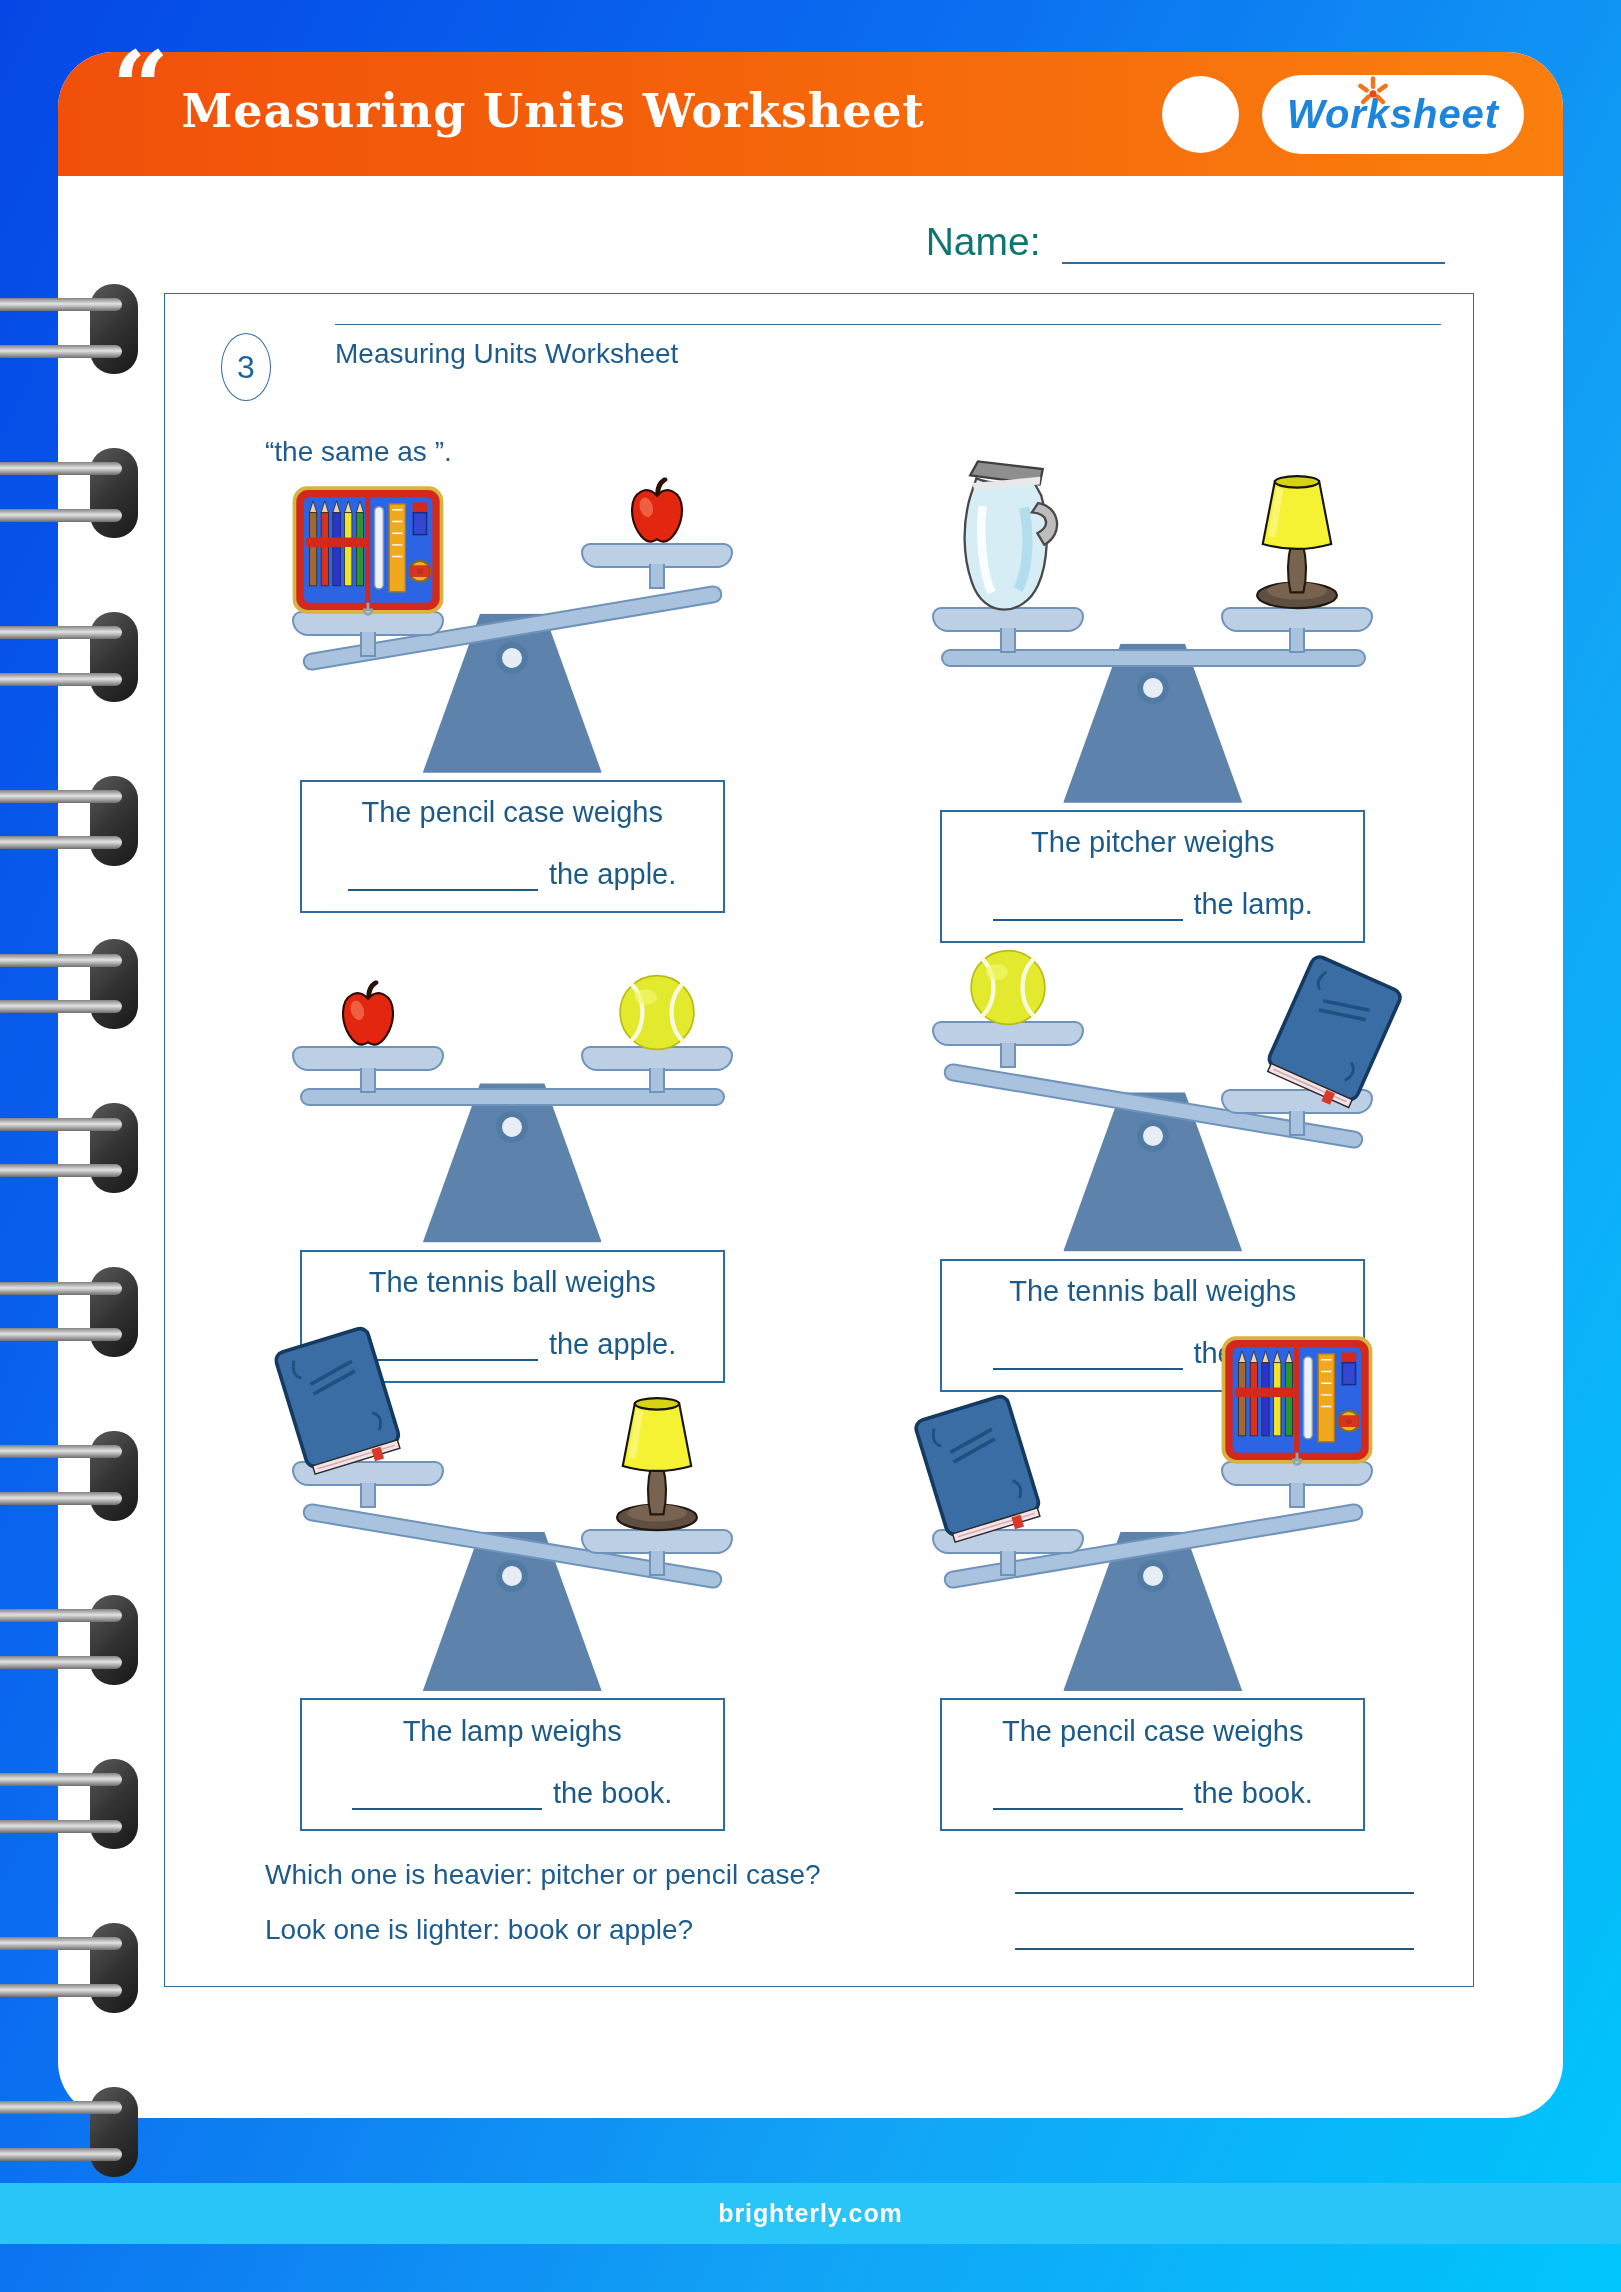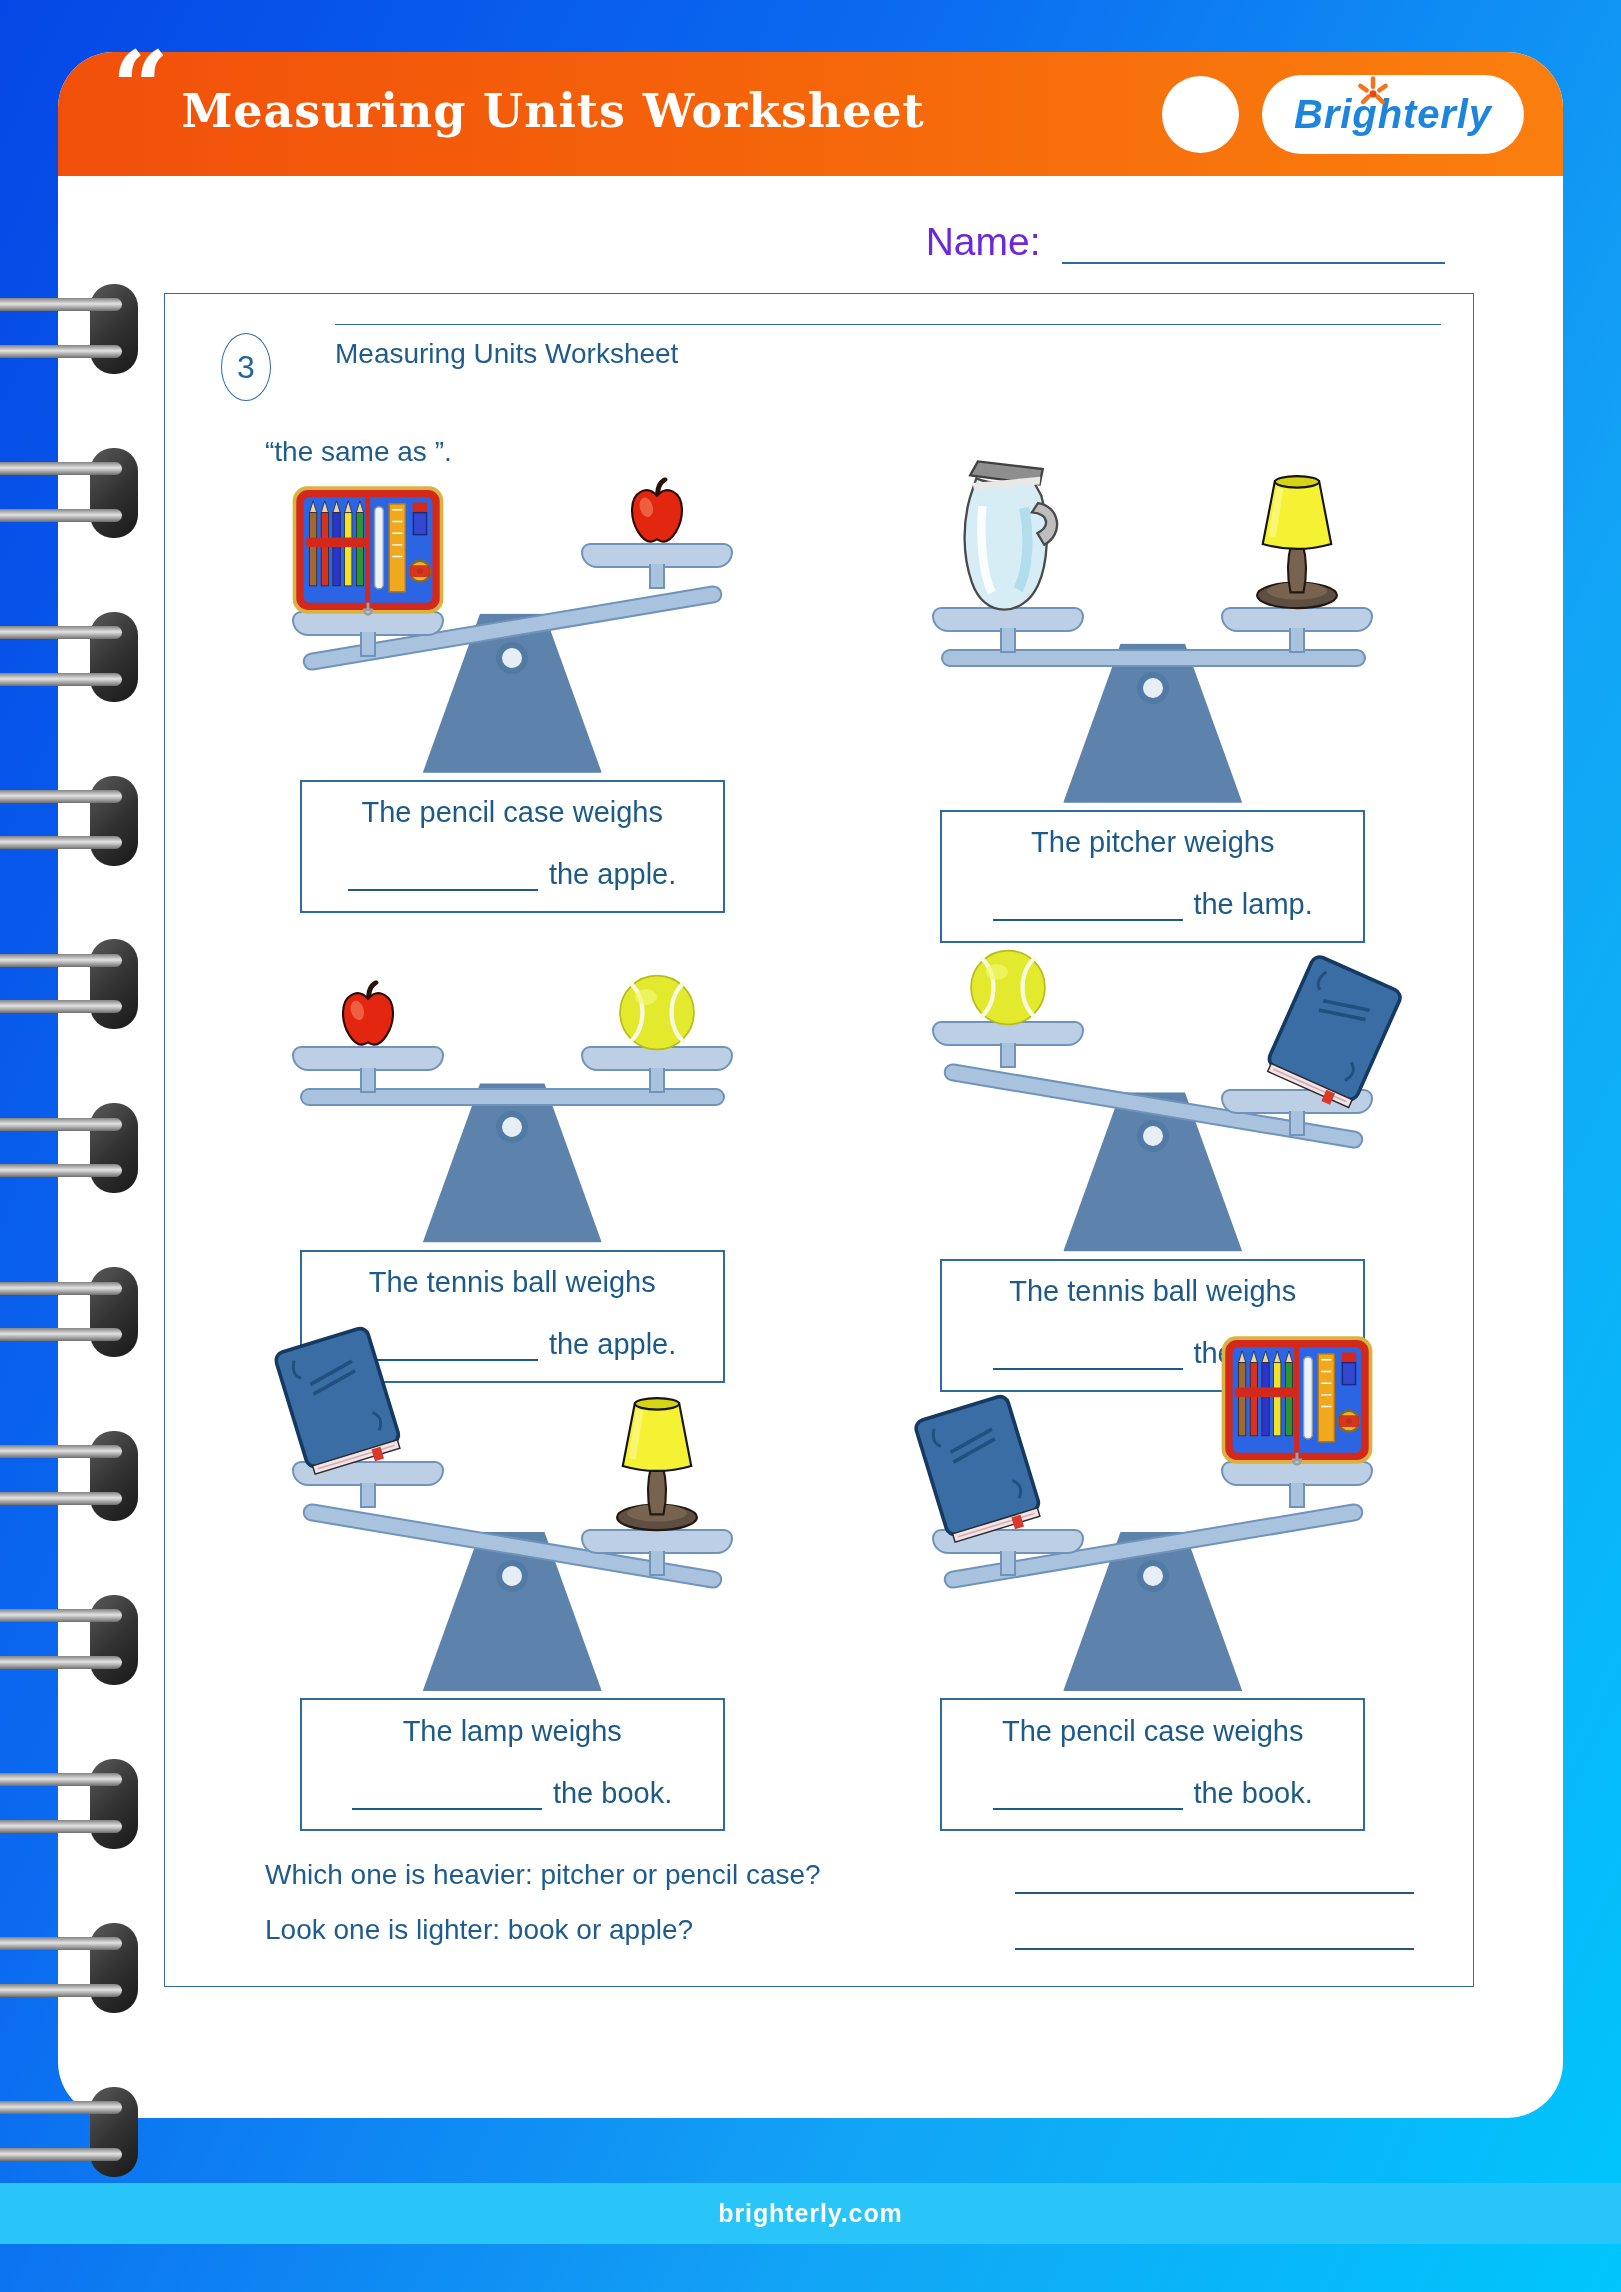--- a/index.html
+++ b/index.html
@@ -20,21 +20,21 @@
   .header-title { color:#fff; font-family:"DejaVu Serif", serif; font-weight:bold;
     font-size:46px; letter-spacing:0.9px; padding-bottom:5.4px; }
   .header-dot { width:77px; height:77px; border-radius:50%; background:#fff; margin-left:auto; margin-right:23px; }
   .logo-pill { width:262px; height:79px; border-radius:41px; background:#fff;
     display:flex; align-items:center; justify-content:center; position:relative; }
   .logo-text { font-size:40px; font-weight:bold; font-style:italic; color:#1d86dc; letter-spacing:0.9px; }
   .logo-sun { position:absolute; top:0.9px; left:93px; }
 
   
   .name-row { position:absolute; top:168px; right:118px; display:flex; align-items:flex-end; gap:21.5px; }
-  .name-label { font-size:39px; color:#6d28d9; }
+  .name-label { font-size:39px; color:#0f766e; }
   .name-line { width:383px; height:38px; border-bottom:2.7px solid #2d6ca3; }
 
   
   .content-box { position:absolute; left:106px; top:241px; width:1310px; height:1694px;
     border:1.8px solid #2d6ca3; background:#fff; }
   .section-circle { position:absolute; left:56px; top:39px; width:50px; height:68px;
     border:1.8px solid #2d6ca3; border-radius:50%;
     display:flex; align-items:center; justify-content:center; font-size:32px; color:#1e649c; }
   .section-block { margin:30px 32px 0 170px; }
   .section-title { font-size:39px; font-weight:bold; color:#1f4e79; }
@@ -187,21 +187,21 @@
 
 <div class="canvas">
 
   <div class="page">
 
     <div class="header">
       <span class="header-quote">“</span>
       <span class="header-title">Measuring Units Worksheet</span>
       <span class="header-dot"></span>
       <span class="logo-pill">
-        <span class="logo-text">Brighterly</span>
+        <span class="logo-text">Worksheet</span>
         <svg class="logo-sun" width="36" height="36" viewBox="0 0 40 40">
             <use href="#sym-sun"></use>
           </svg>
       </span>
     </div>
 
     <div class="name-row">
       <span class="name-label">Name:</span>
       <span class="name-line"></span>
     </div>

